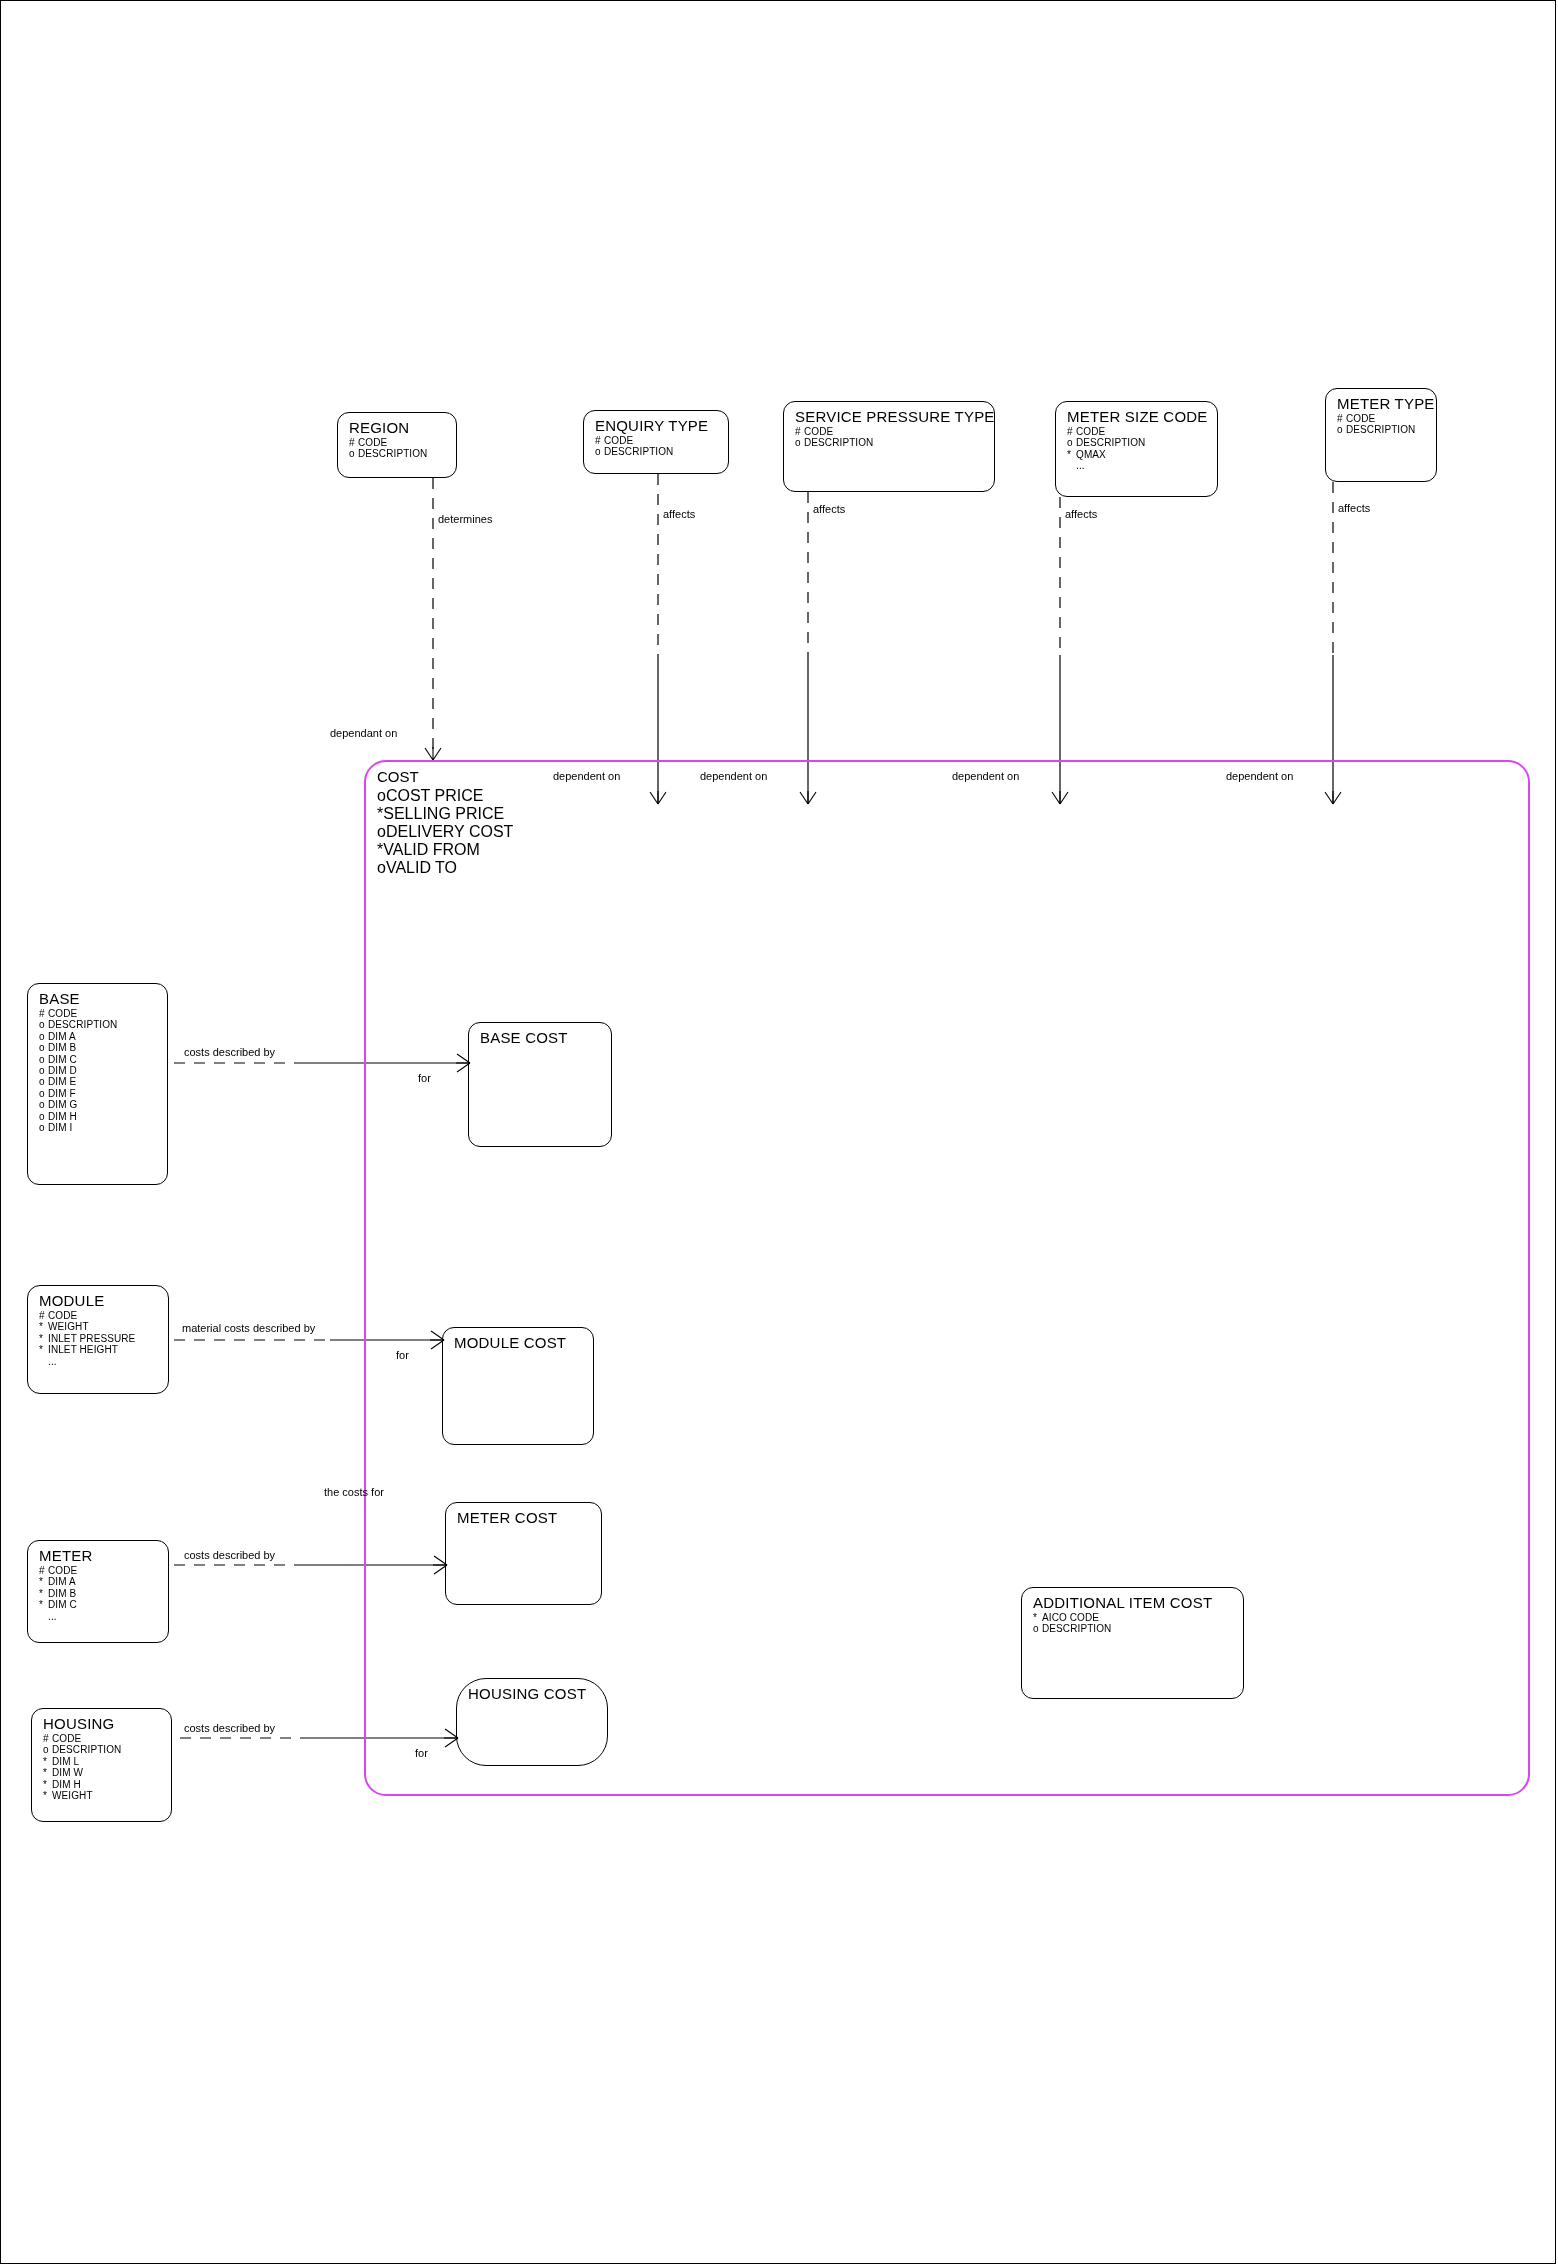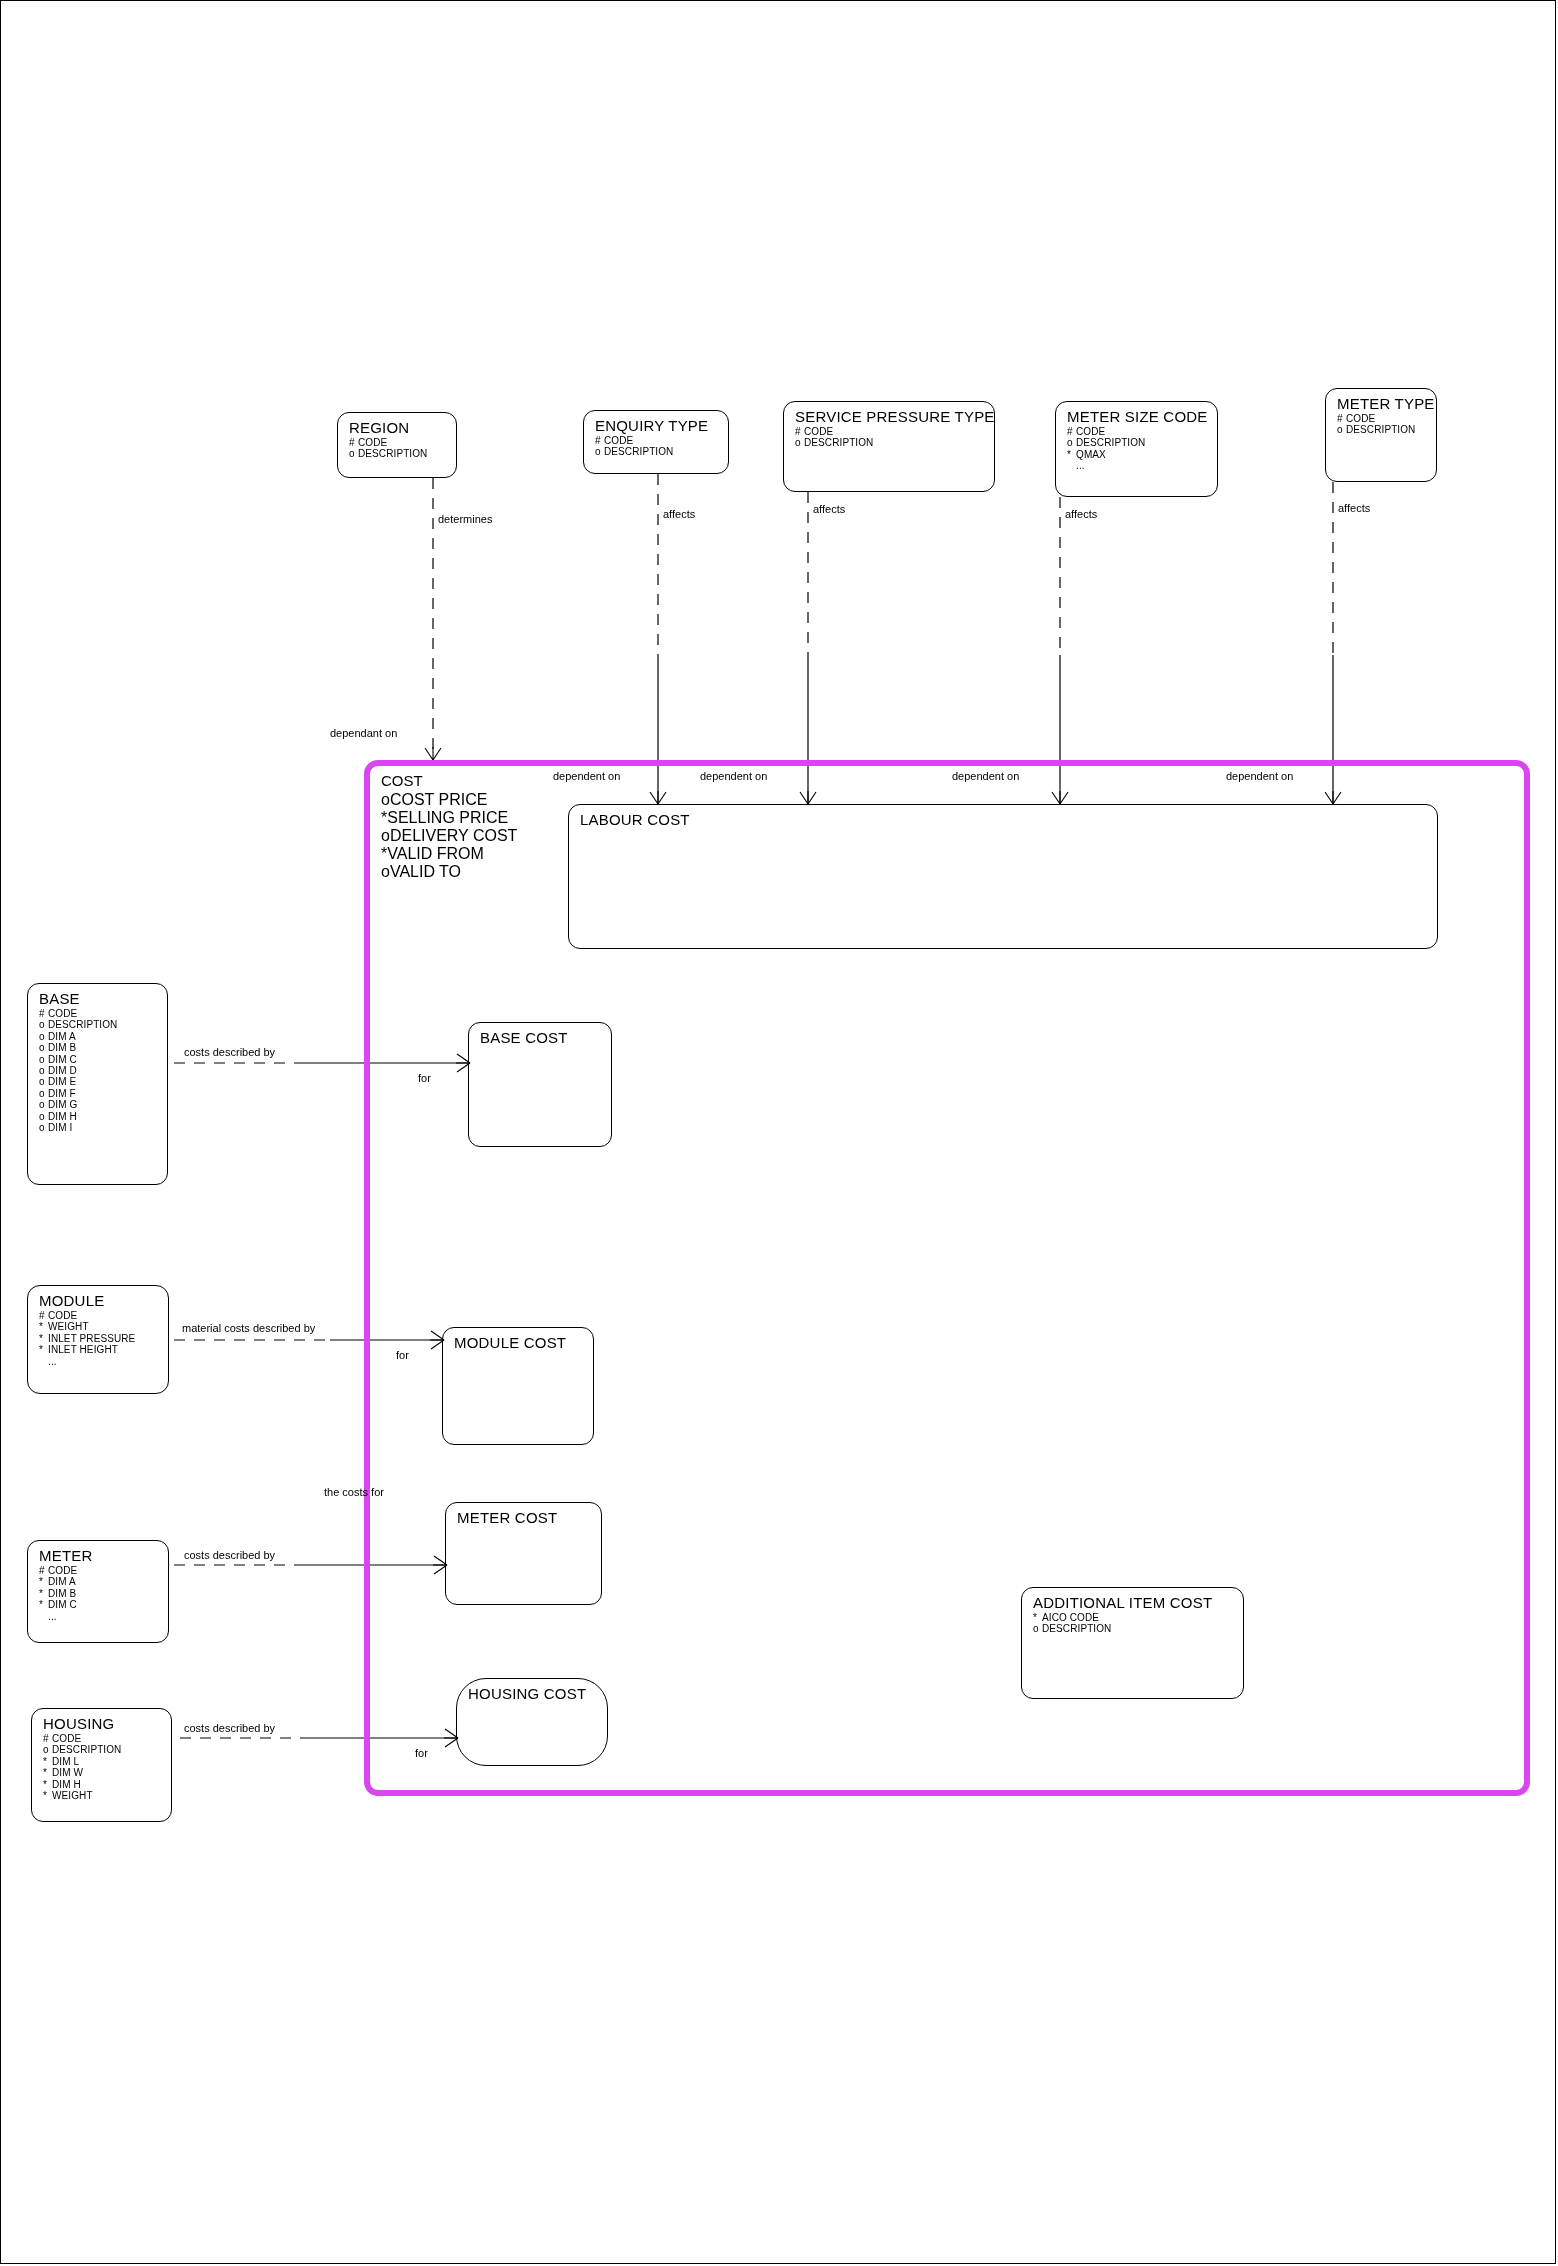--- a/index.html
+++ b/index.html
@@ -59,22 +59,22 @@
     letter-spacing: 0.1px;
   }
   .entity .attr .mark {
     display: inline-block;
     width: 9px;
   }
   
   #cost-container {
     position: absolute;
     box-sizing: border-box;
-    border: 6px solid #d946ef;
-    border-radius: 14px;
+    border: 2px solid #d946ef;
+    border-radius: 22px;
     background: transparent;
   }
   #cost-container .ename {
     position: absolute;
     left: 11px;
     top: 6px;
     font-size: 15px;
     line-height: 17px;
   }
   #cost-container .attrs {
@@ -222,23 +222,20 @@
     <div class="ename">COST</div>
     <div class="attrs">
       <div class="attr"><span class="mark">o</span><span>COST PRICE</span></div>
       <div class="attr"><span class="mark">*</span><span>SELLING PRICE</span></div>
       <div class="attr"><span class="mark">o</span><span>DELIVERY COST</span></div>
       <div class="attr"><span class="mark">*</span><span>VALID FROM</span></div>
       <div class="attr"><span class="mark">o</span><span>VALID TO</span></div>
     </div>
   </div>
 
-  <div class="entity" id="e-labour" style="left:568px; top:804px; width:870px; height:145px;">
-    <div class="ename">LABOUR COST</div>
-  </div>
 
   <div class="entity" id="e-base" style="left:27px; top:983px; width:141px; height:202px;">
     <div class="ename">BASE</div>
     <div class="attrs">
       <div class="attr"><span class="mark">#</span><span>CODE</span></div>
       <div class="attr"><span class="mark">o</span><span>DESCRIPTION</span></div>
       <div class="attr"><span class="mark">o</span><span>DIM A</span></div>
       <div class="attr"><span class="mark">o</span><span>DIM B</span></div>
       <div class="attr"><span class="mark">o</span><span>DIM C</span></div>
       <div class="attr"><span class="mark">o</span><span>DIM D</span></div>

